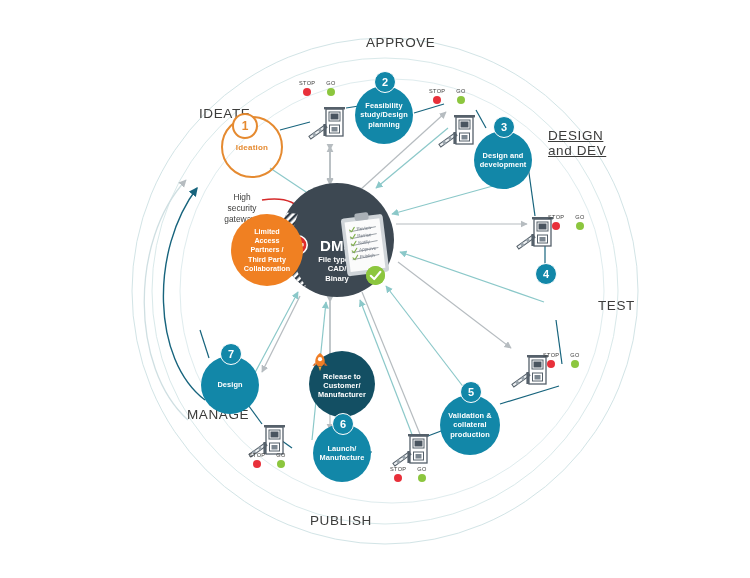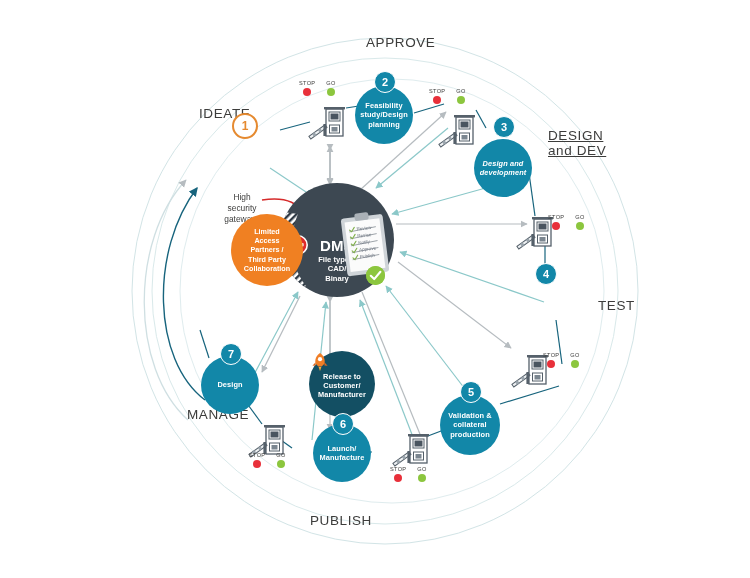--- a/index.html
+++ b/index.html
@@ -216,30 +216,33 @@
     </svg>
   </div>
 
   <div class="check" style="left:366px;top:266px;width:19px;height:19px;">
     <svg width="19" height="19" viewBox="0 0 19 19">
       <circle cx="9.5" cy="9.5" r="9.5" fill="#8cc63e"></circle>
       <path d="M4.8,9.8 L8.2,13.1 L14.4,5.8" stroke="#fff" stroke-width="2.1" fill="none" stroke-linecap="round" stroke-linejoin="round"></path>
     </svg>
   </div>
 
+  <div class="ideation" style="left:221px;top:116px;width:58px;height:58px;">
+    <div class="lbl">Ideation</div>
+  </div>
   <div class="ideation-badge" style="left:232px;top:113px;">1</div>
 
   <div class="node teal" style="left:355px;top:86px;width:58px;height:58px;">
     <div class="lbl" style="white-space:pre-line;">Feasibility
 study/Design
 planning</div>
   </div>
   <div class="badge" style="left:374px;top:71px;">2</div>
 
-  <div class="node teal" style="left:474px;top:139px;width:58px;height:58px;font-style:italic;">
+  <div class="node teal" style="left:474px;top:131px;width:58px;height:58px;">
     <div class="lbl" style="white-space:pre-line;">Design and
 development</div>
   </div>
   <div class="badge" style="left:493px;top:116px;">3</div>
 
   <div class="badge" style="left:535px;top:263px;">4</div>
 
   <div class="node teal" style="left:440px;top:395px;width:60px;height:60px;">
     <div class="lbl" style="white-space:pre-line;">Validation &amp;
 collateral

